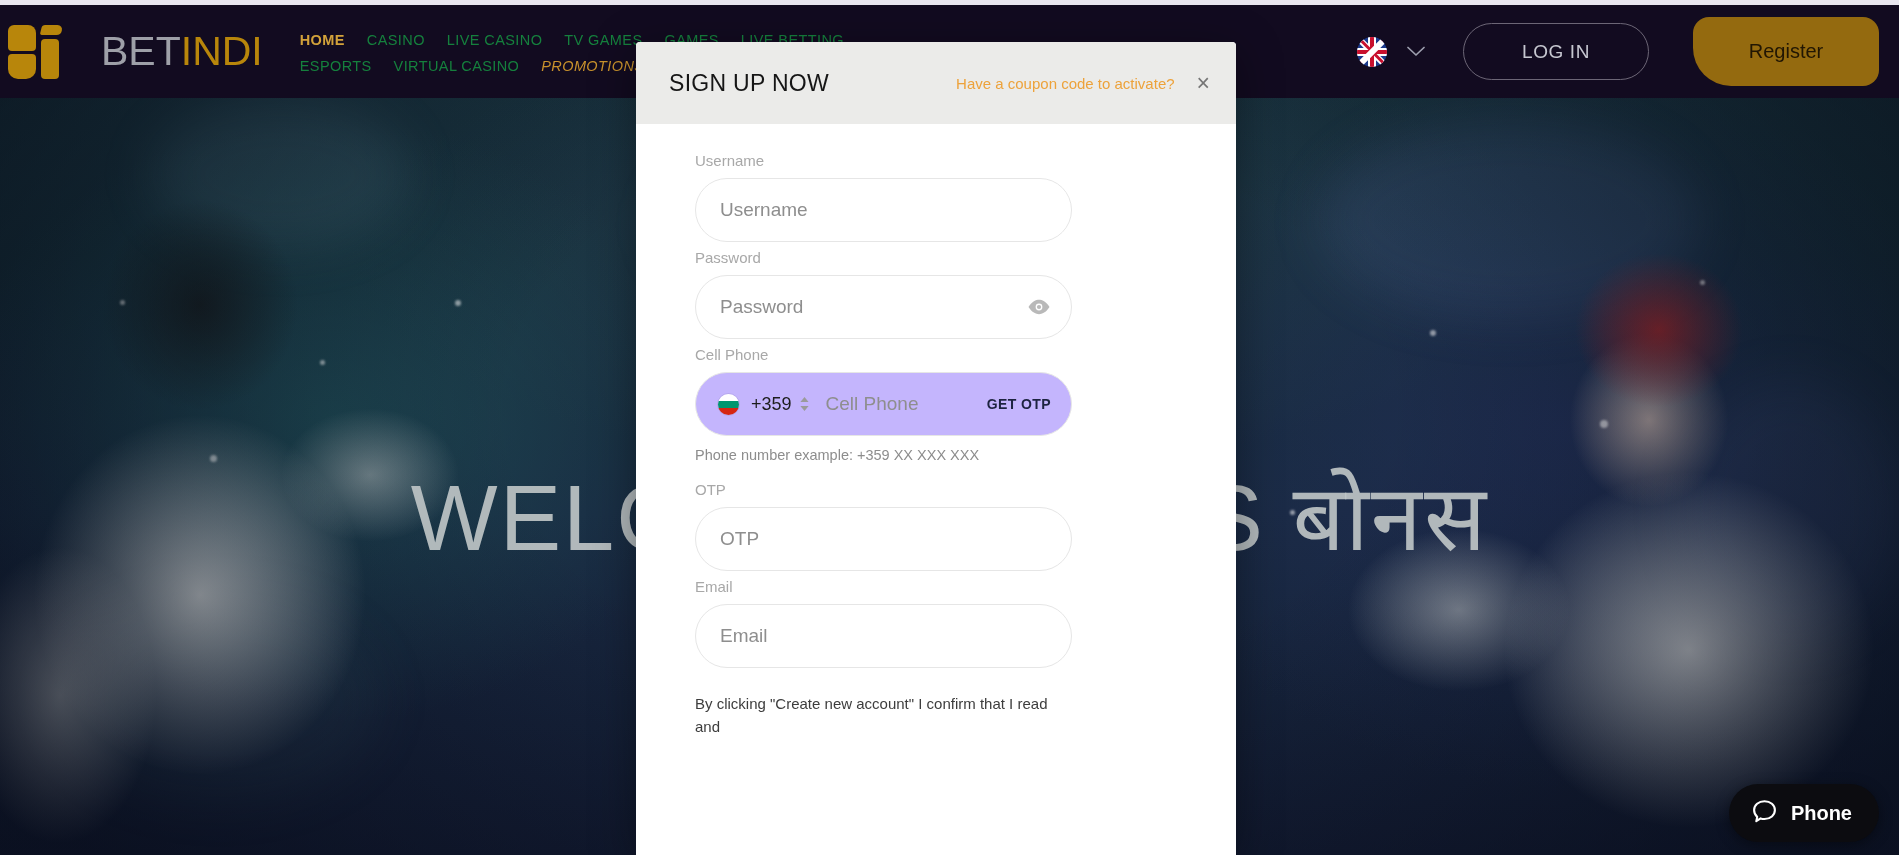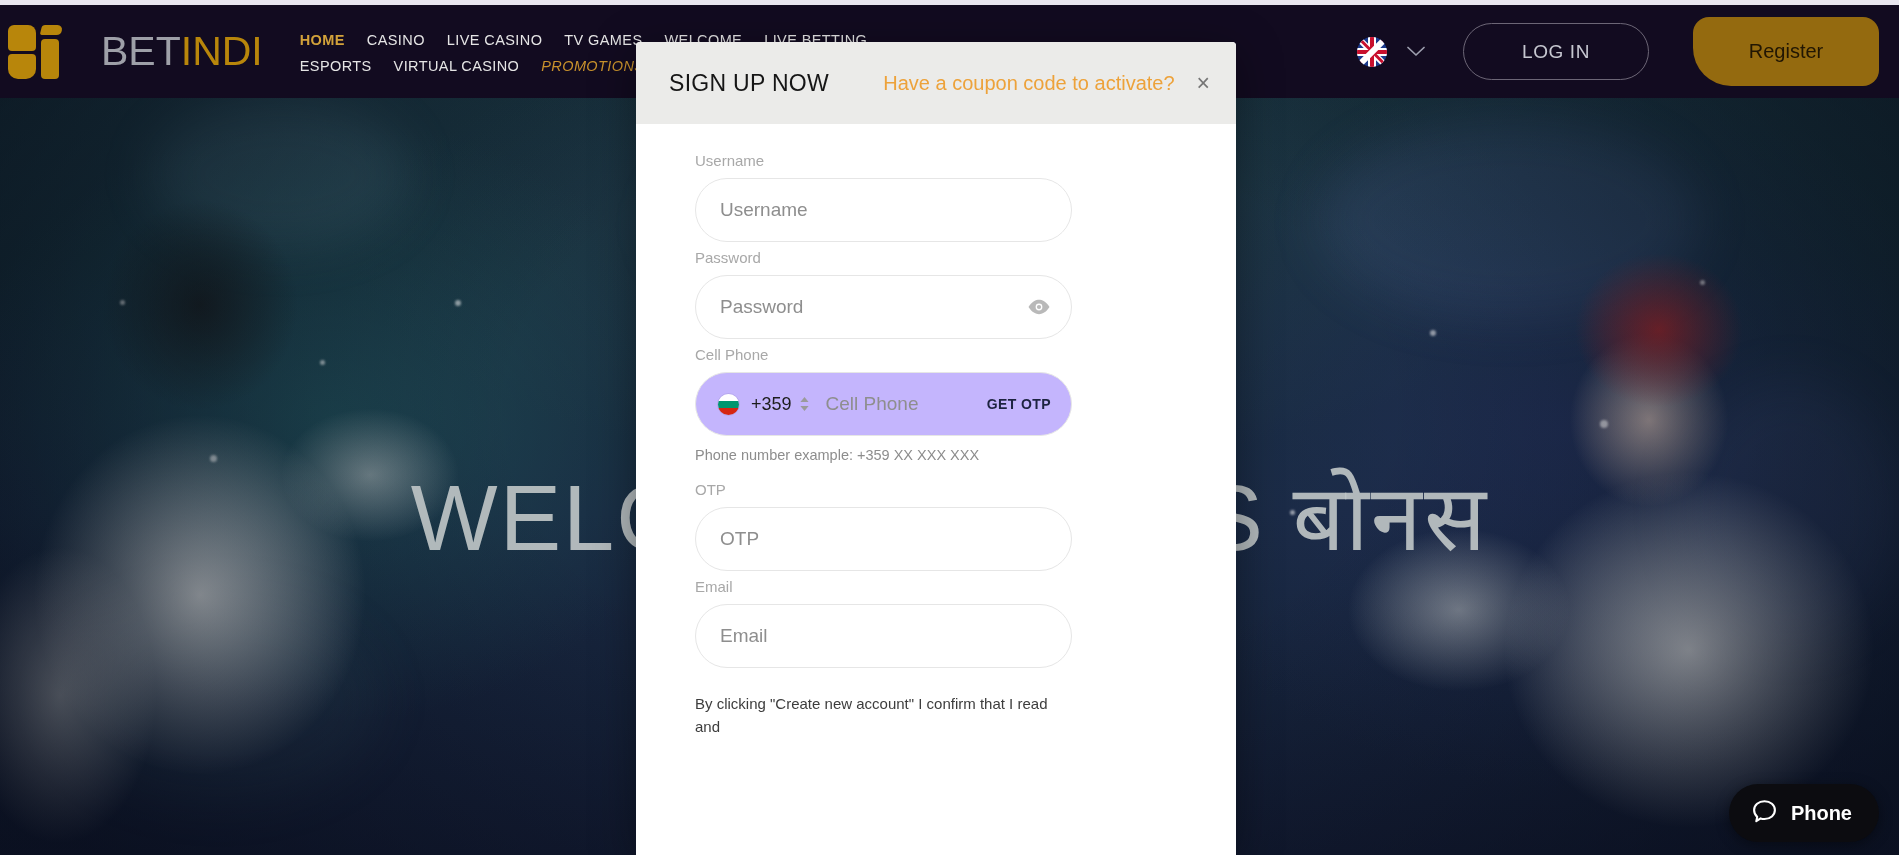--- a/index.html
+++ b/index.html
@@ -161,21 +161,21 @@
     flex-wrap: wrap;
     align-content: center;
     width: 620px;
     row-gap: 4px;
     column-gap: 0;
     padding-top: 2px;
     align-items: center;
   }
   .nav-item {
     font-size: 14.5px;
-    color: #e5e5e5;
+    color: #15803d;
     letter-spacing: .4px;
     margin-right: 22px;
     cursor: pointer;
     white-space: nowrap;
     line-height: 22px;
   }
   .nav-item.is-active { color: #d2a23a; font-weight: 700; }
   .nav-item.is-promo  { color: #c9922c; font-style: italic; }
 
   .header-right {
@@ -296,21 +296,21 @@
     padding: 0 26px 0 33px;
   }
   .modal-title {
     font-size: 23px;
     font-weight: 400;
     color: #161616;
     letter-spacing: .3px;
   }
   .coupon-link {
     margin-left: auto;
-    font-size: 20px;
+    font-size: 15px;
     color: #eda23a;
     cursor: pointer;
     white-space: nowrap;
   }
   .modal-close {
     margin-left: 22px;
     font-size: 23px;
     color: #767676;
     cursor: pointer;
     line-height: 1;
@@ -496,21 +496,21 @@
       <div class="logo-text">
         <span class="lt-bet">BET</span><span class="lt-indi">INDI</span>
       </div>
     </div>
 
     <nav class="main-nav">
       <div class="nav-item is-active">HOME</div>
       <div class="nav-item">CASINO</div>
       <div class="nav-item">LIVE CASINO</div>
       <div class="nav-item">TV GAMES</div>
-      <div class="nav-item">WELCOME</div>
+      <div class="nav-item">GAMES</div>
       <div class="nav-item">LIVE BETTING</div>
       <div class="nav-item">ESPORTS</div>
       <div class="nav-item">VIRTUAL CASINO</div>
       <div class="nav-item is-promo">PROMOTIONS</div>
     </nav>
 
     <div class="header-right">
       <div class="flag-uk">
         <s></s>
           <s></s>

